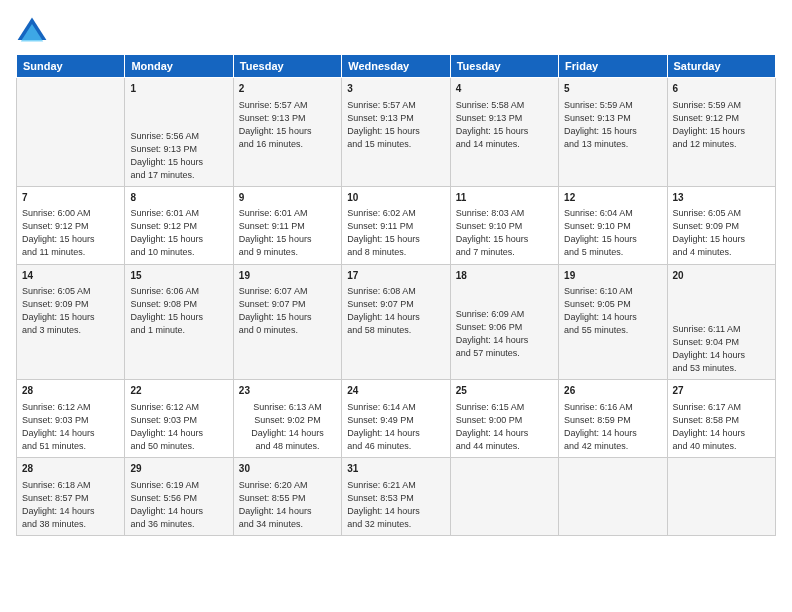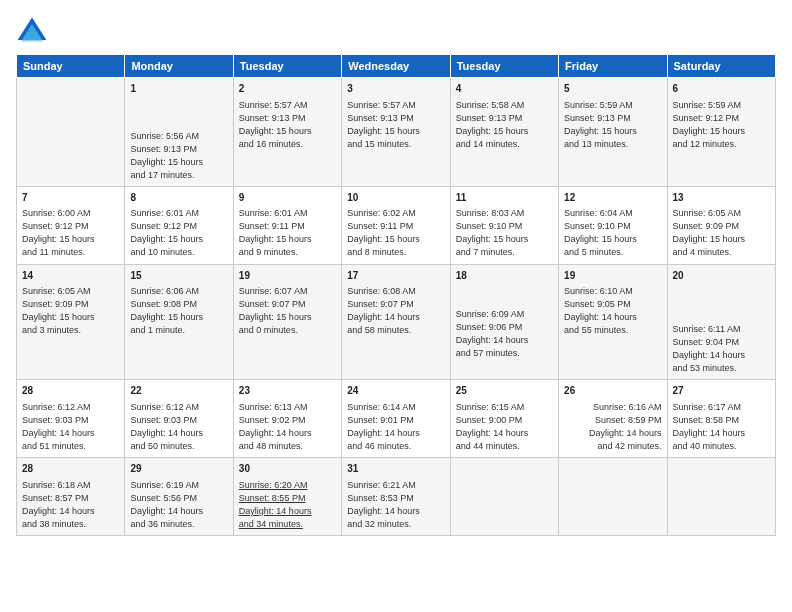--- a/index.html
+++ b/index.html
@@ -275,42 +275,42 @@
           </td>
           <td>
             <span class="day-num">22</span>
             <div class="cell-content" style="white-space: pre-line;">Sunrise: 6:12 AM
 Sunset: 9:03 PM
 Daylight: 14 hours
 and 50 minutes.</div>
           </td>
           <td>
             <span class="day-num">23</span>
-            <div class="cell-content" style="white-space: pre-line;">Sunrise: 6:13 AM
+            <div class="cell-content" style="white-space: pre-line; text-align: center;">Sunrise: 6:13 AM
 Sunset: 9:02 PM
 Daylight: 14 hours
 and 48 minutes.</div>
           </td>
           <td>
             <span class="day-num">24</span>
             <div class="cell-content" style="white-space: pre-line;">Sunrise: 6:14 AM
-Sunset: 9:01 PM
+Sunset: 9:49 PM
 Daylight: 14 hours
 and 46 minutes.</div>
           </td>
           <td>
             <span class="day-num">25</span>
             <div class="cell-content" style="white-space: pre-line;">Sunrise: 6:15 AM
 Sunset: 9:00 PM
 Daylight: 14 hours
 and 44 minutes.</div>
           </td>
           <td>
             <span class="day-num">26</span>
-            <div class="cell-content" style="white-space: pre-line; text-align: right;">Sunrise: 6:16 AM
+            <div class="cell-content" style="white-space: pre-line;">Sunrise: 6:16 AM
 Sunset: 8:59 PM
 Daylight: 14 hours
 and 42 minutes.</div>
           </td>
           <td>
             <span class="day-num">27</span>
             <div class="cell-content" style="white-space: pre-line;">Sunrise: 6:17 AM
 Sunset: 8:58 PM
 Daylight: 14 hours
 and 40 minutes.</div>
@@ -326,21 +326,21 @@
           </td>
           <td>
             <span class="day-num">29</span>
             <div class="cell-content" style="white-space: pre-line;">Sunrise: 6:19 AM
 Sunset: 5:56 PM
 Daylight: 14 hours
 and 36 minutes.</div>
           </td>
           <td>
             <span class="day-num">30</span>
-            <div class="cell-content" style="white-space: pre-line; text-decoration: underline;">Sunrise: 6:20 AM
+            <div class="cell-content" style="white-space: pre-line;">Sunrise: 6:20 AM
 Sunset: 8:55 PM
 Daylight: 14 hours
 and 34 minutes.</div>
           </td>
           <td>
             <span class="day-num">31</span>
             <div class="cell-content" style="white-space: pre-line;">Sunrise: 6:21 AM
 Sunset: 8:53 PM
 Daylight: 14 hours
 and 32 minutes.</div>

